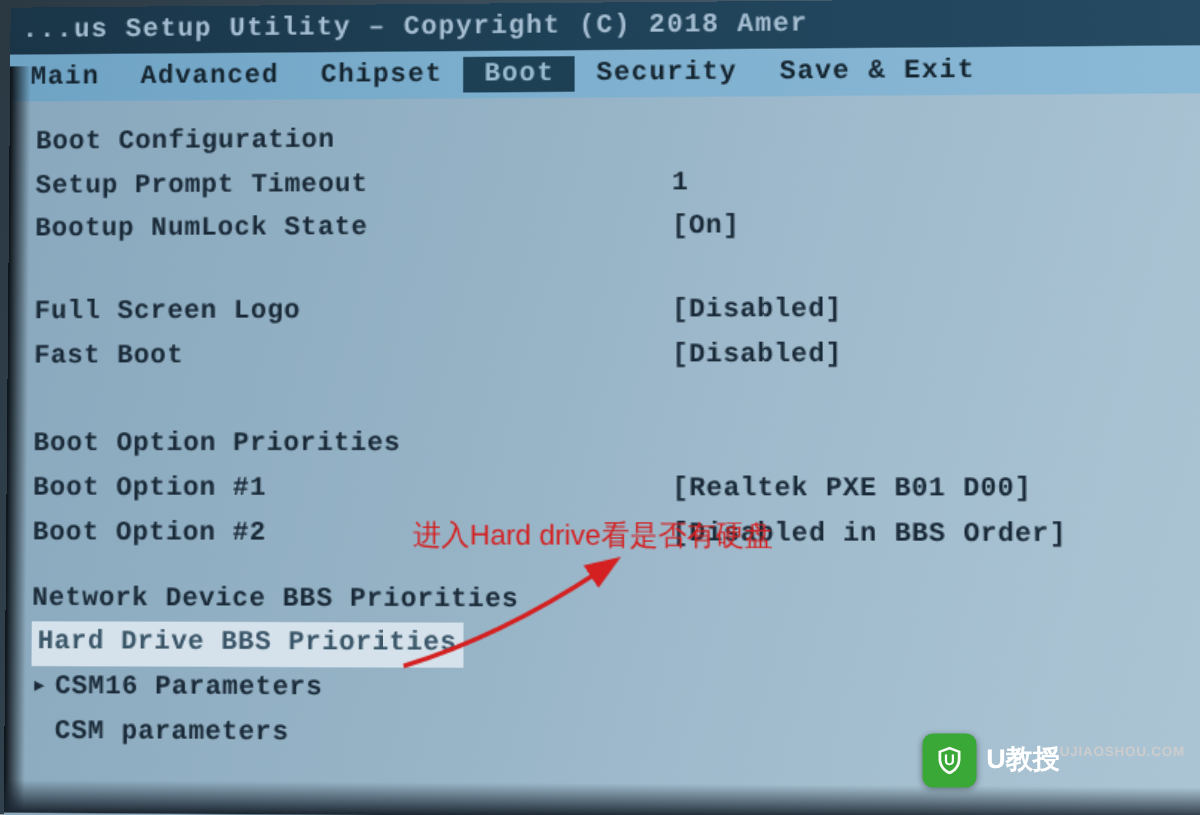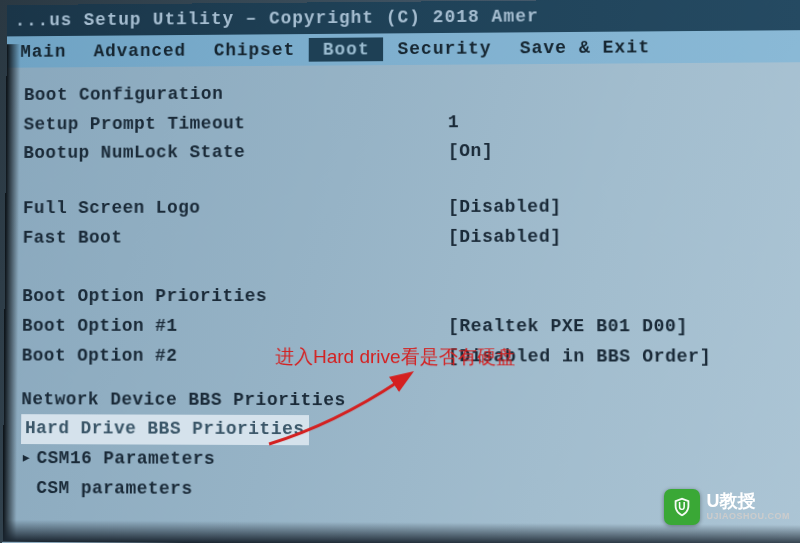--- a/index.html
+++ b/index.html
@@ -96,21 +96,21 @@
     width: 36px;
     height: 36px;
     border-radius: 7px;
     background: #3aa836;
     display: flex;
     align-items: center;
     justify-content: center;
     box-shadow: 0 1px 4px rgba(0,0,0,0.4);
   }
   .wm-badge svg { width: 22px; height: 22px; }
-  .wm-text { display: flex; flex-direction: column; line-height: 1.1; }
+  .wm-text { display: flex; flex-direction: row; line-height: 1.1; }
   .wm-text .big { font-size: 18px; font-weight: bold; color: #fff; }
   .wm-text .small { font-size: 9px; color: #ccc; letter-spacing: 0.5px; }
   .edge-left {
     position: absolute;
     left: 0; top: 40px; bottom: 0; width: 14px;
     background: linear-gradient(90deg, #0a1015 0%, transparent 100%);
     pointer-events: none;
   }
   .edge-bottom {
     position: absolute;

